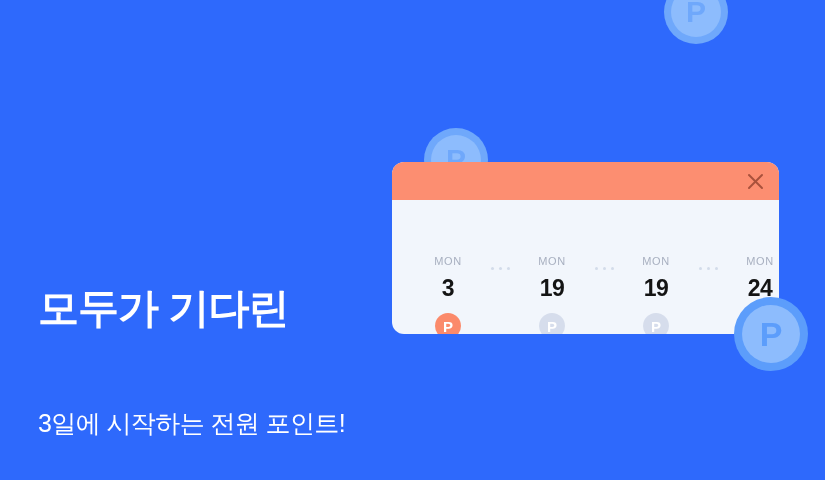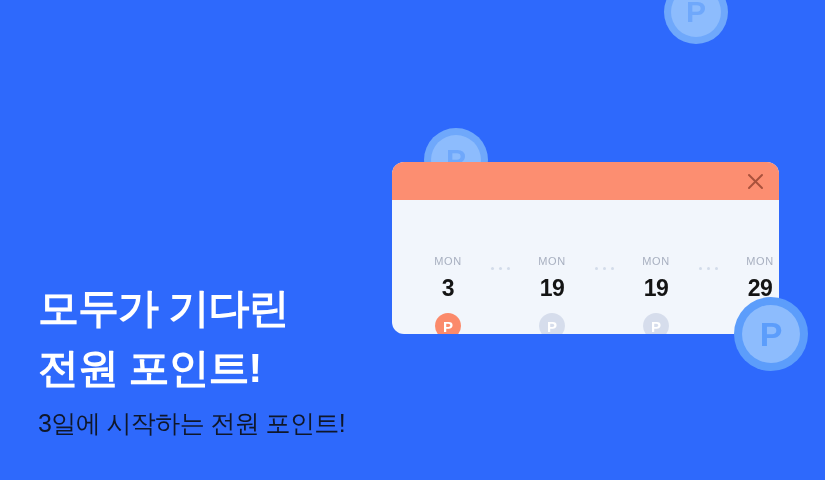--- a/index.html
+++ b/index.html
@@ -215,21 +215,21 @@
     color: #FFFFFF;
     line-height: 1.47;
     letter-spacing: -1px;
     white-space: nowrap;
   }
   #subtitle {
     position: absolute;
     left: 38px;
     top: 406px;
     font-size: 25px;
-    color: #0f172a;
+    color: #ffffff;
     line-height: 1.4;
     letter-spacing: -0.6px;
     white-space: nowrap;
     z-index: 2;
   }
 </style>
 </head>
 <body>
 
 <div id="banner">
@@ -293,34 +293,33 @@
         </div>
 
         <div class="dots">
           <span></span>
           <span></span>
           <span></span>
         </div>
 
         <div class="day-col">
           <div class="day-weekday">MON</div>
-          <div class="day-number">29</div>
+          <div class="day-number">24</div>
           <div class="day-badge inactive">P</div>
         </div>
 
       </div>
     </div>
   </div>
 
   <div class="coin" id="coin-bottom-right">
     <div class="coin-inner">
       <span class="coin-letter">P</span>
     </div>
   </div>
 
   <div id="headline-block">
     <div class="headline-line">모두가 기다린</div>
-    <div class="headline-line">전원 포인트!</div>
   </div>
 
   <div id="subtitle">3일에 시작하는 전원 포인트!</div>
 
 </div>
 
 </body></html>

